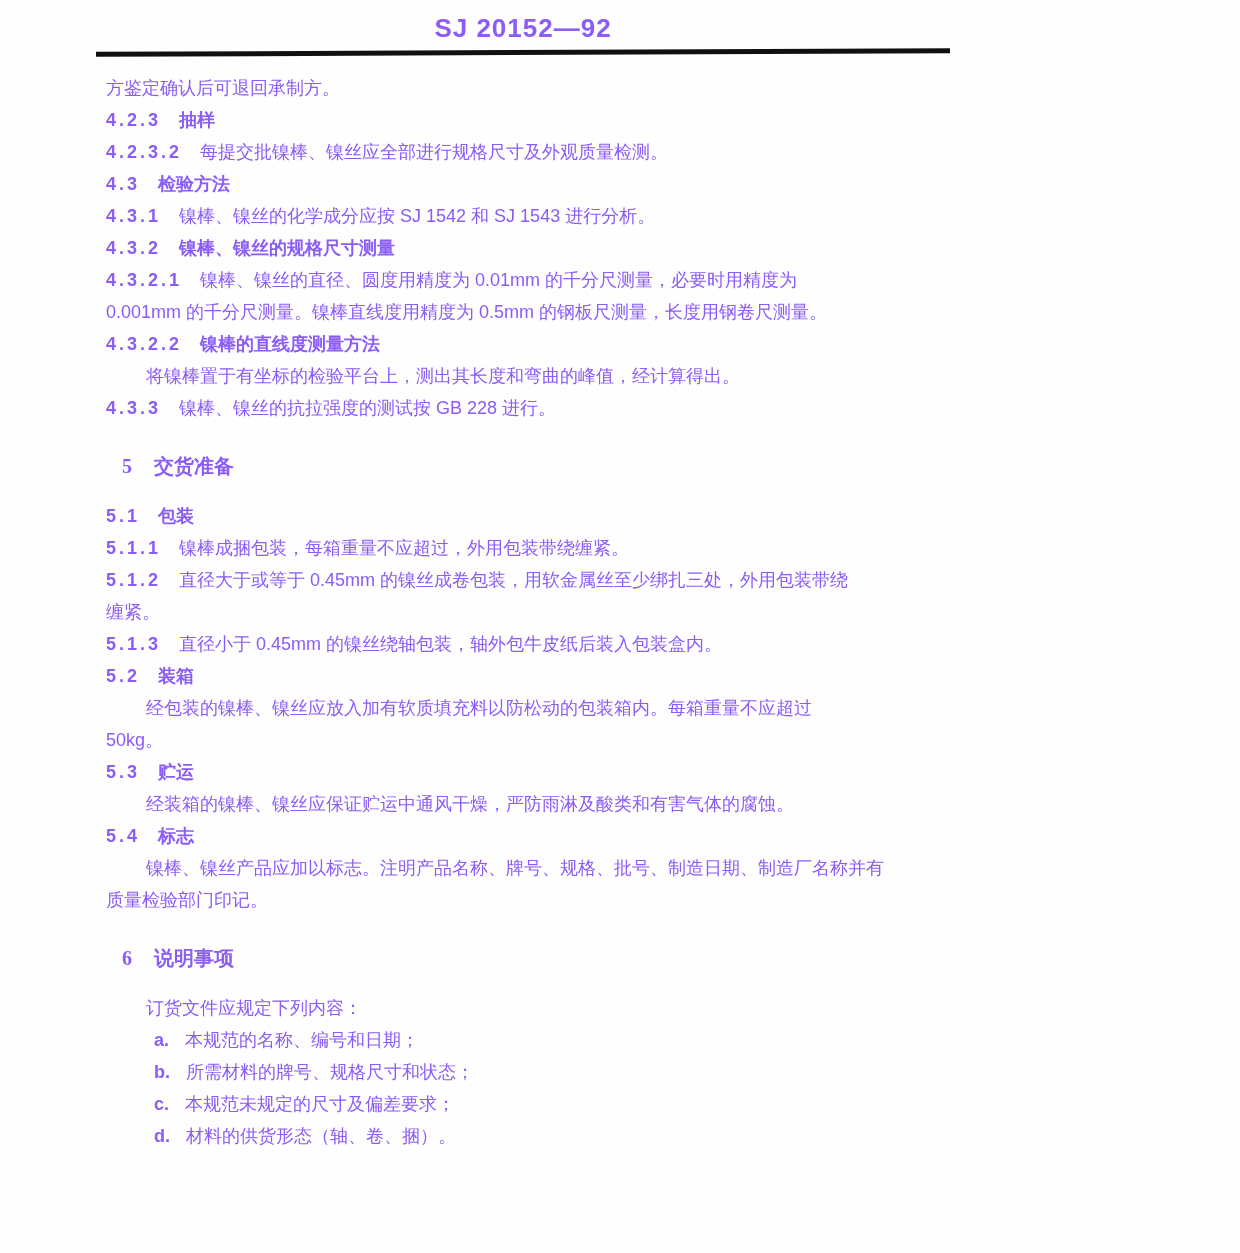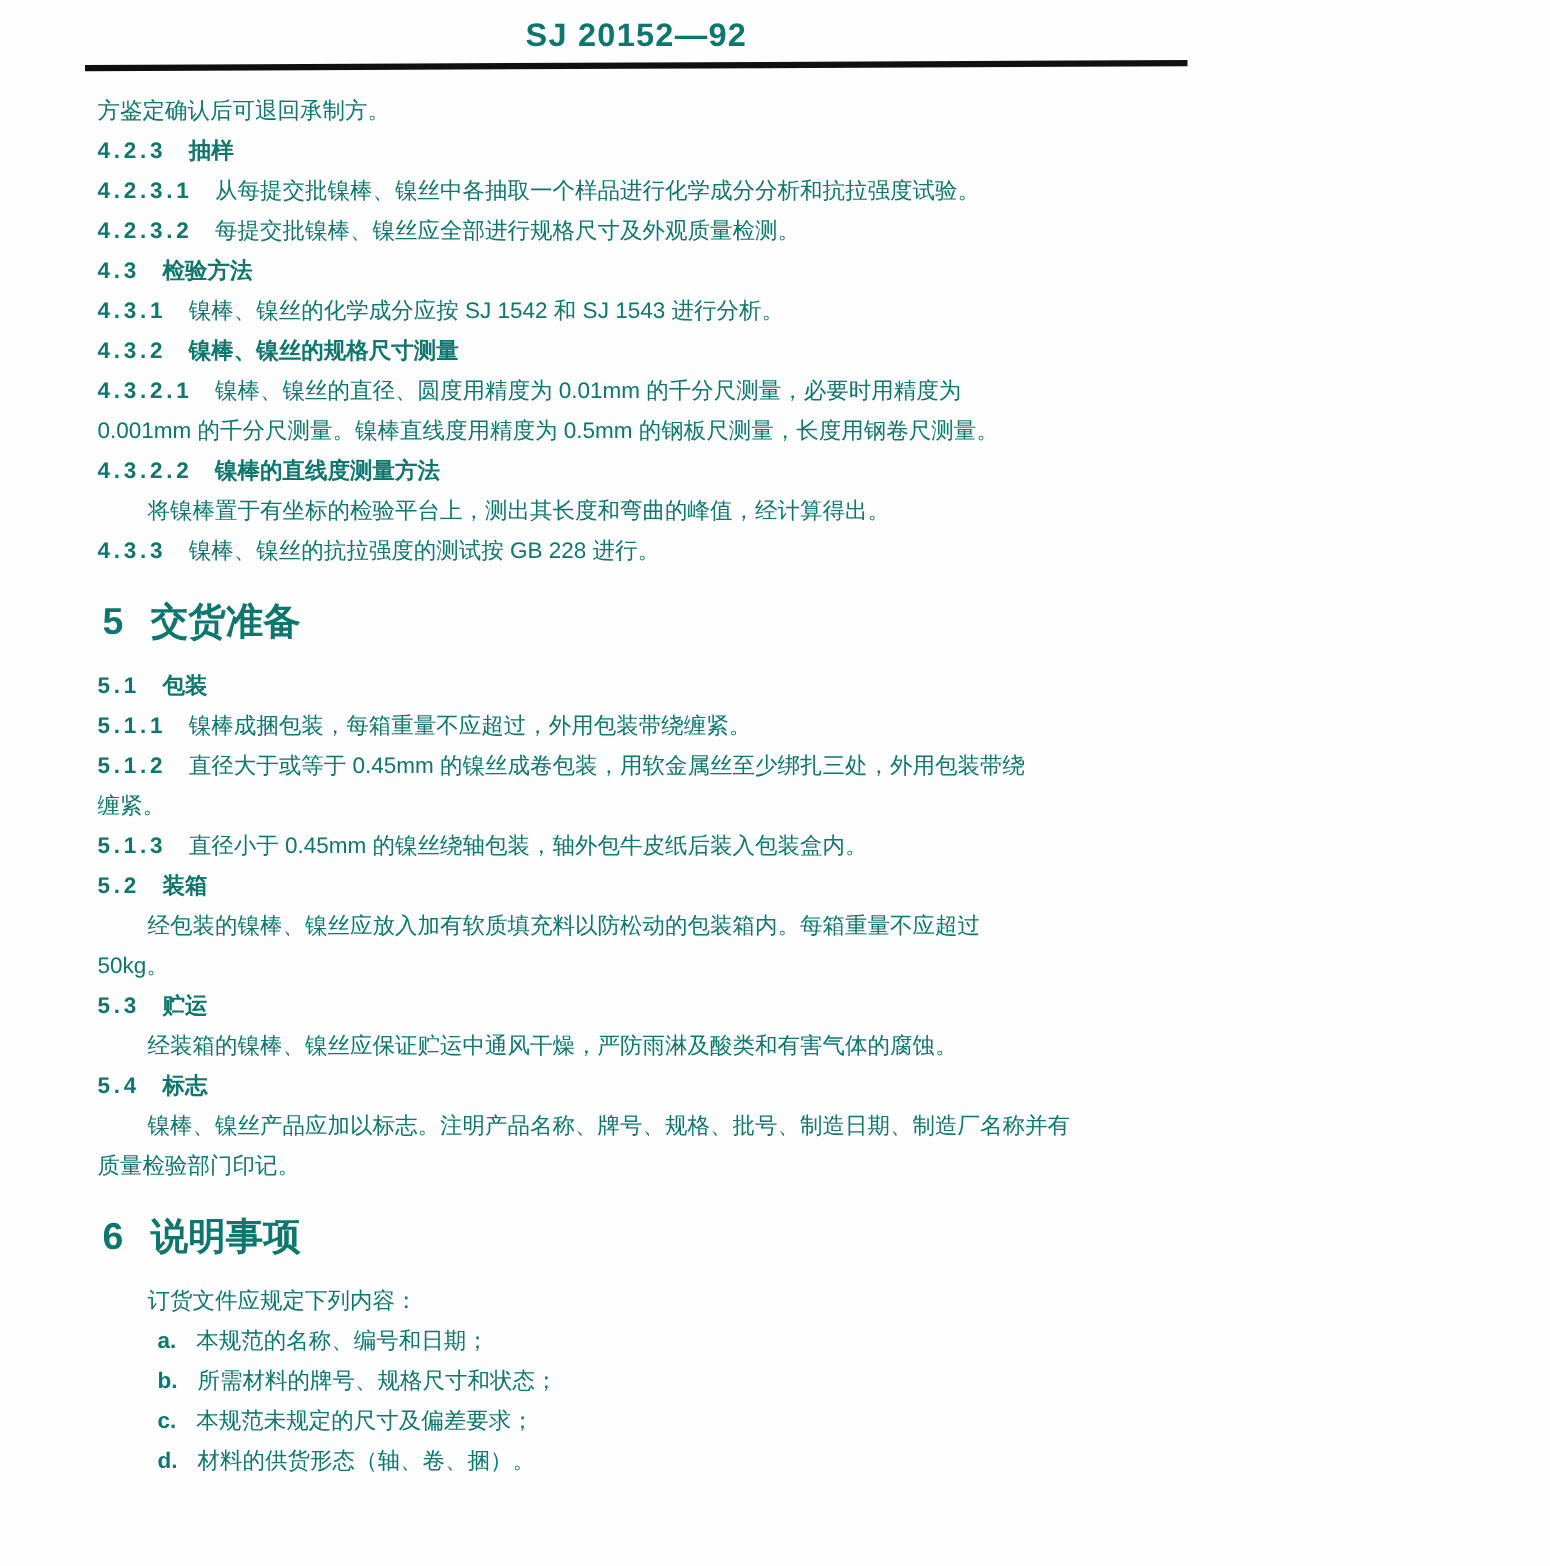--- a/index.html
+++ b/index.html
@@ -39,42 +39,42 @@
     line-height: 32px;
     white-space: nowrap;
   }
   .line .num {
     font-weight: bold;
     letter-spacing: 3px;
     margin-right: 18px;
   }
   .clause_title .txt { font-weight: bold; }
   .section {
-    font-size: 30px;
+    font-size: 20px;
     font-weight: bold;
-    margin: 26px 0 18px 4px;
+    margin: 26px 0 18px 16px;
+    font-family: Liberation Serif, serif;
   }
   .section .num { letter-spacing: 0; margin-right: 22px; }
   .body_indent { padding-left: 40px; }
   .list { padding-left: 48px; }
   .list .num { letter-spacing: 0; margin-right: 16px; }
 </style>
 </head>
 <body>
 
-<div class="page" style="background: rgb(254, 254, 254); color: #0f766e;">
+<div class="page" style="background: rgb(254, 254, 254); color: #8b5cf6; padding-left: 28px;">
   <div class="content">
     <header>
       <div class="doc-number">SJ 20152—92</div>
       <div class="header-rule" style="background: rgb(16, 16, 16);"></div>
     </header>
     <main id="doc-body" class="body-area">
         <div class="line body"><span class="txt">方鉴定确认后可退回承制方。</span></div>
         <div class="line clause_title"><span class="num">4.2.3</span><span class="txt">抽样</span></div>
-        <div class="line clause"><span class="num">4.2.3.1</span><span class="txt">从每提交批镍棒、镍丝中各抽取一个样品进行化学成分分析和抗拉强度试验。</span></div>
         <div class="line clause"><span class="num">4.2.3.2</span><span class="txt">每提交批镍棒、镍丝应全部进行规格尺寸及外观质量检测。</span></div>
         <div class="line clause_title"><span class="num">4.3</span><span class="txt">检验方法</span></div>
         <div class="line clause"><span class="num">4.3.1</span><span class="txt">镍棒、镍丝的化学成分应按 SJ 1542 和 SJ 1543 进行分析。</span></div>
         <div class="line clause_title"><span class="num">4.3.2</span><span class="txt">镍棒、镍丝的规格尺寸测量</span></div>
         <div class="line clause"><span class="num">4.3.2.1</span><span class="txt">镍棒、镍丝的直径、圆度用精度为 0.01mm 的千分尺测量，必要时用精度为</span></div>
         <div class="line body"><span class="txt">0.001mm 的千分尺测量。镍棒直线度用精度为 0.5mm 的钢板尺测量，长度用钢卷尺测量。</span></div>
         <div class="line clause_title"><span class="num">4.3.2.2</span><span class="txt">镍棒的直线度测量方法</span></div>
         <div class="line body_indent"><span class="txt">将镍棒置于有坐标的检验平台上，测出其长度和弯曲的峰值，经计算得出。</span></div>
         <div class="line clause"><span class="num">4.3.3</span><span class="txt">镍棒、镍丝的抗拉强度的测试按 GB 228 进行。</span></div>
         <div class="line section"><span class="num">5</span><span class="txt">交货准备</span></div>

